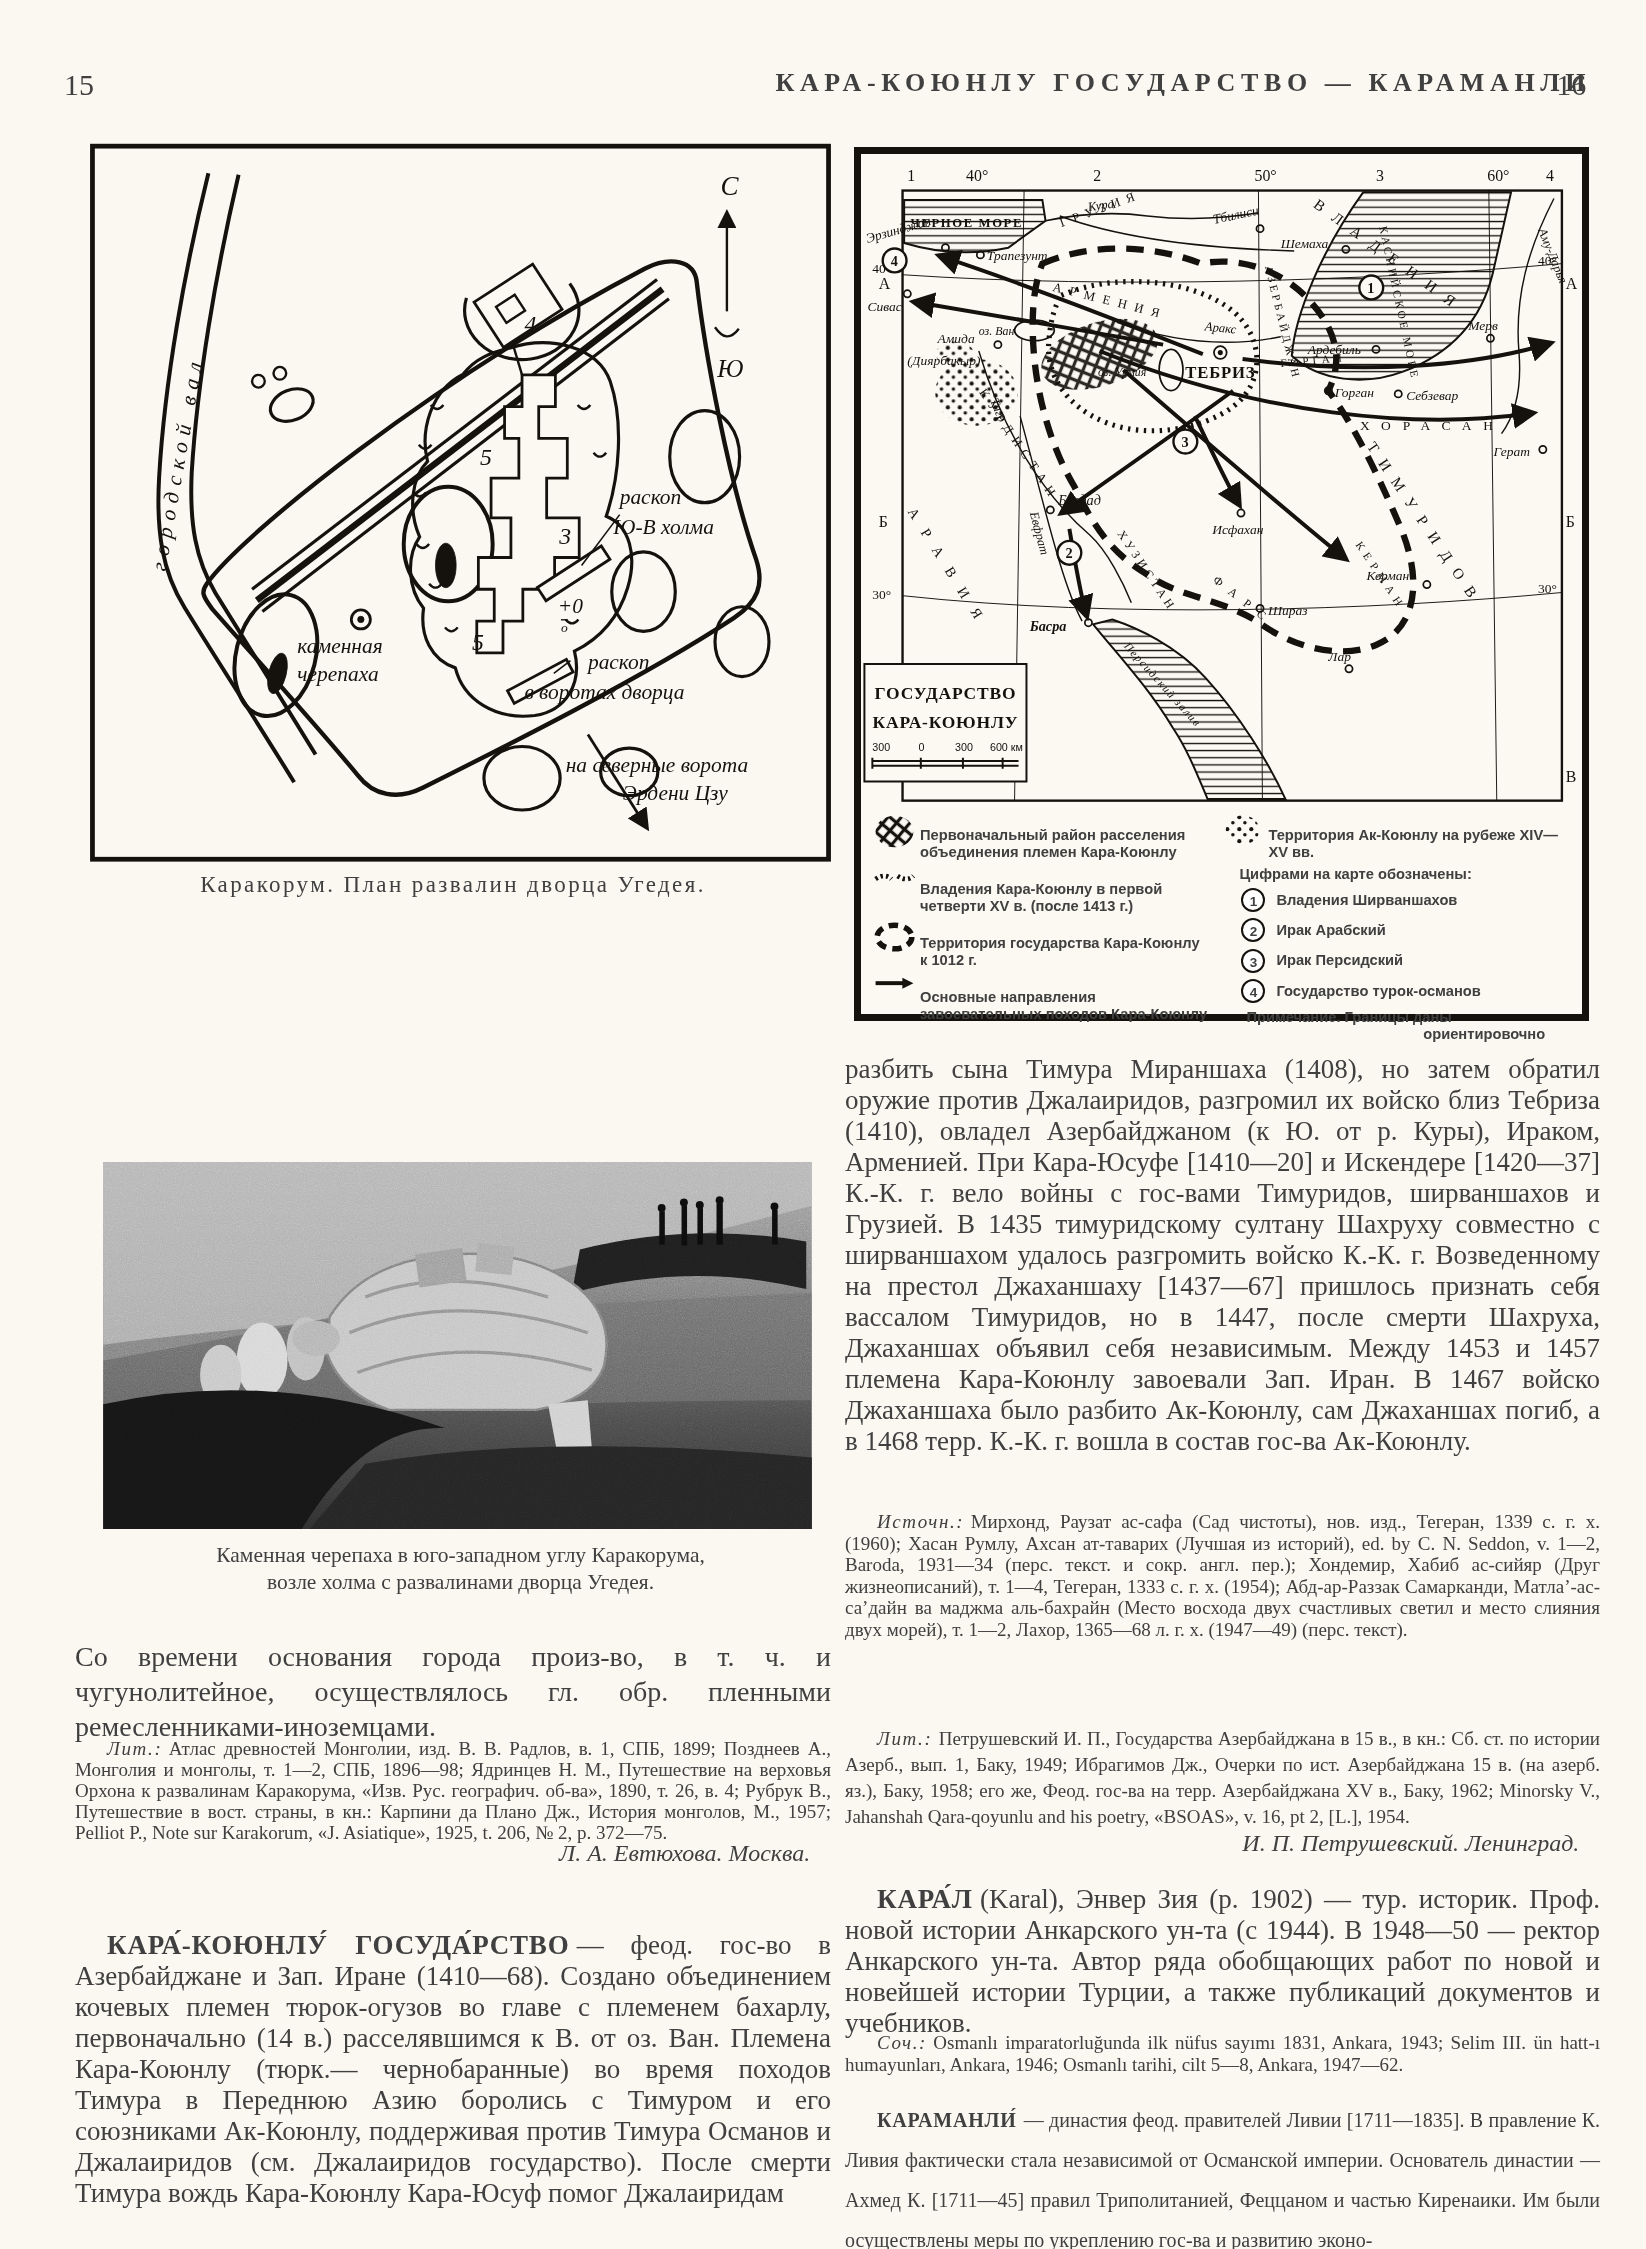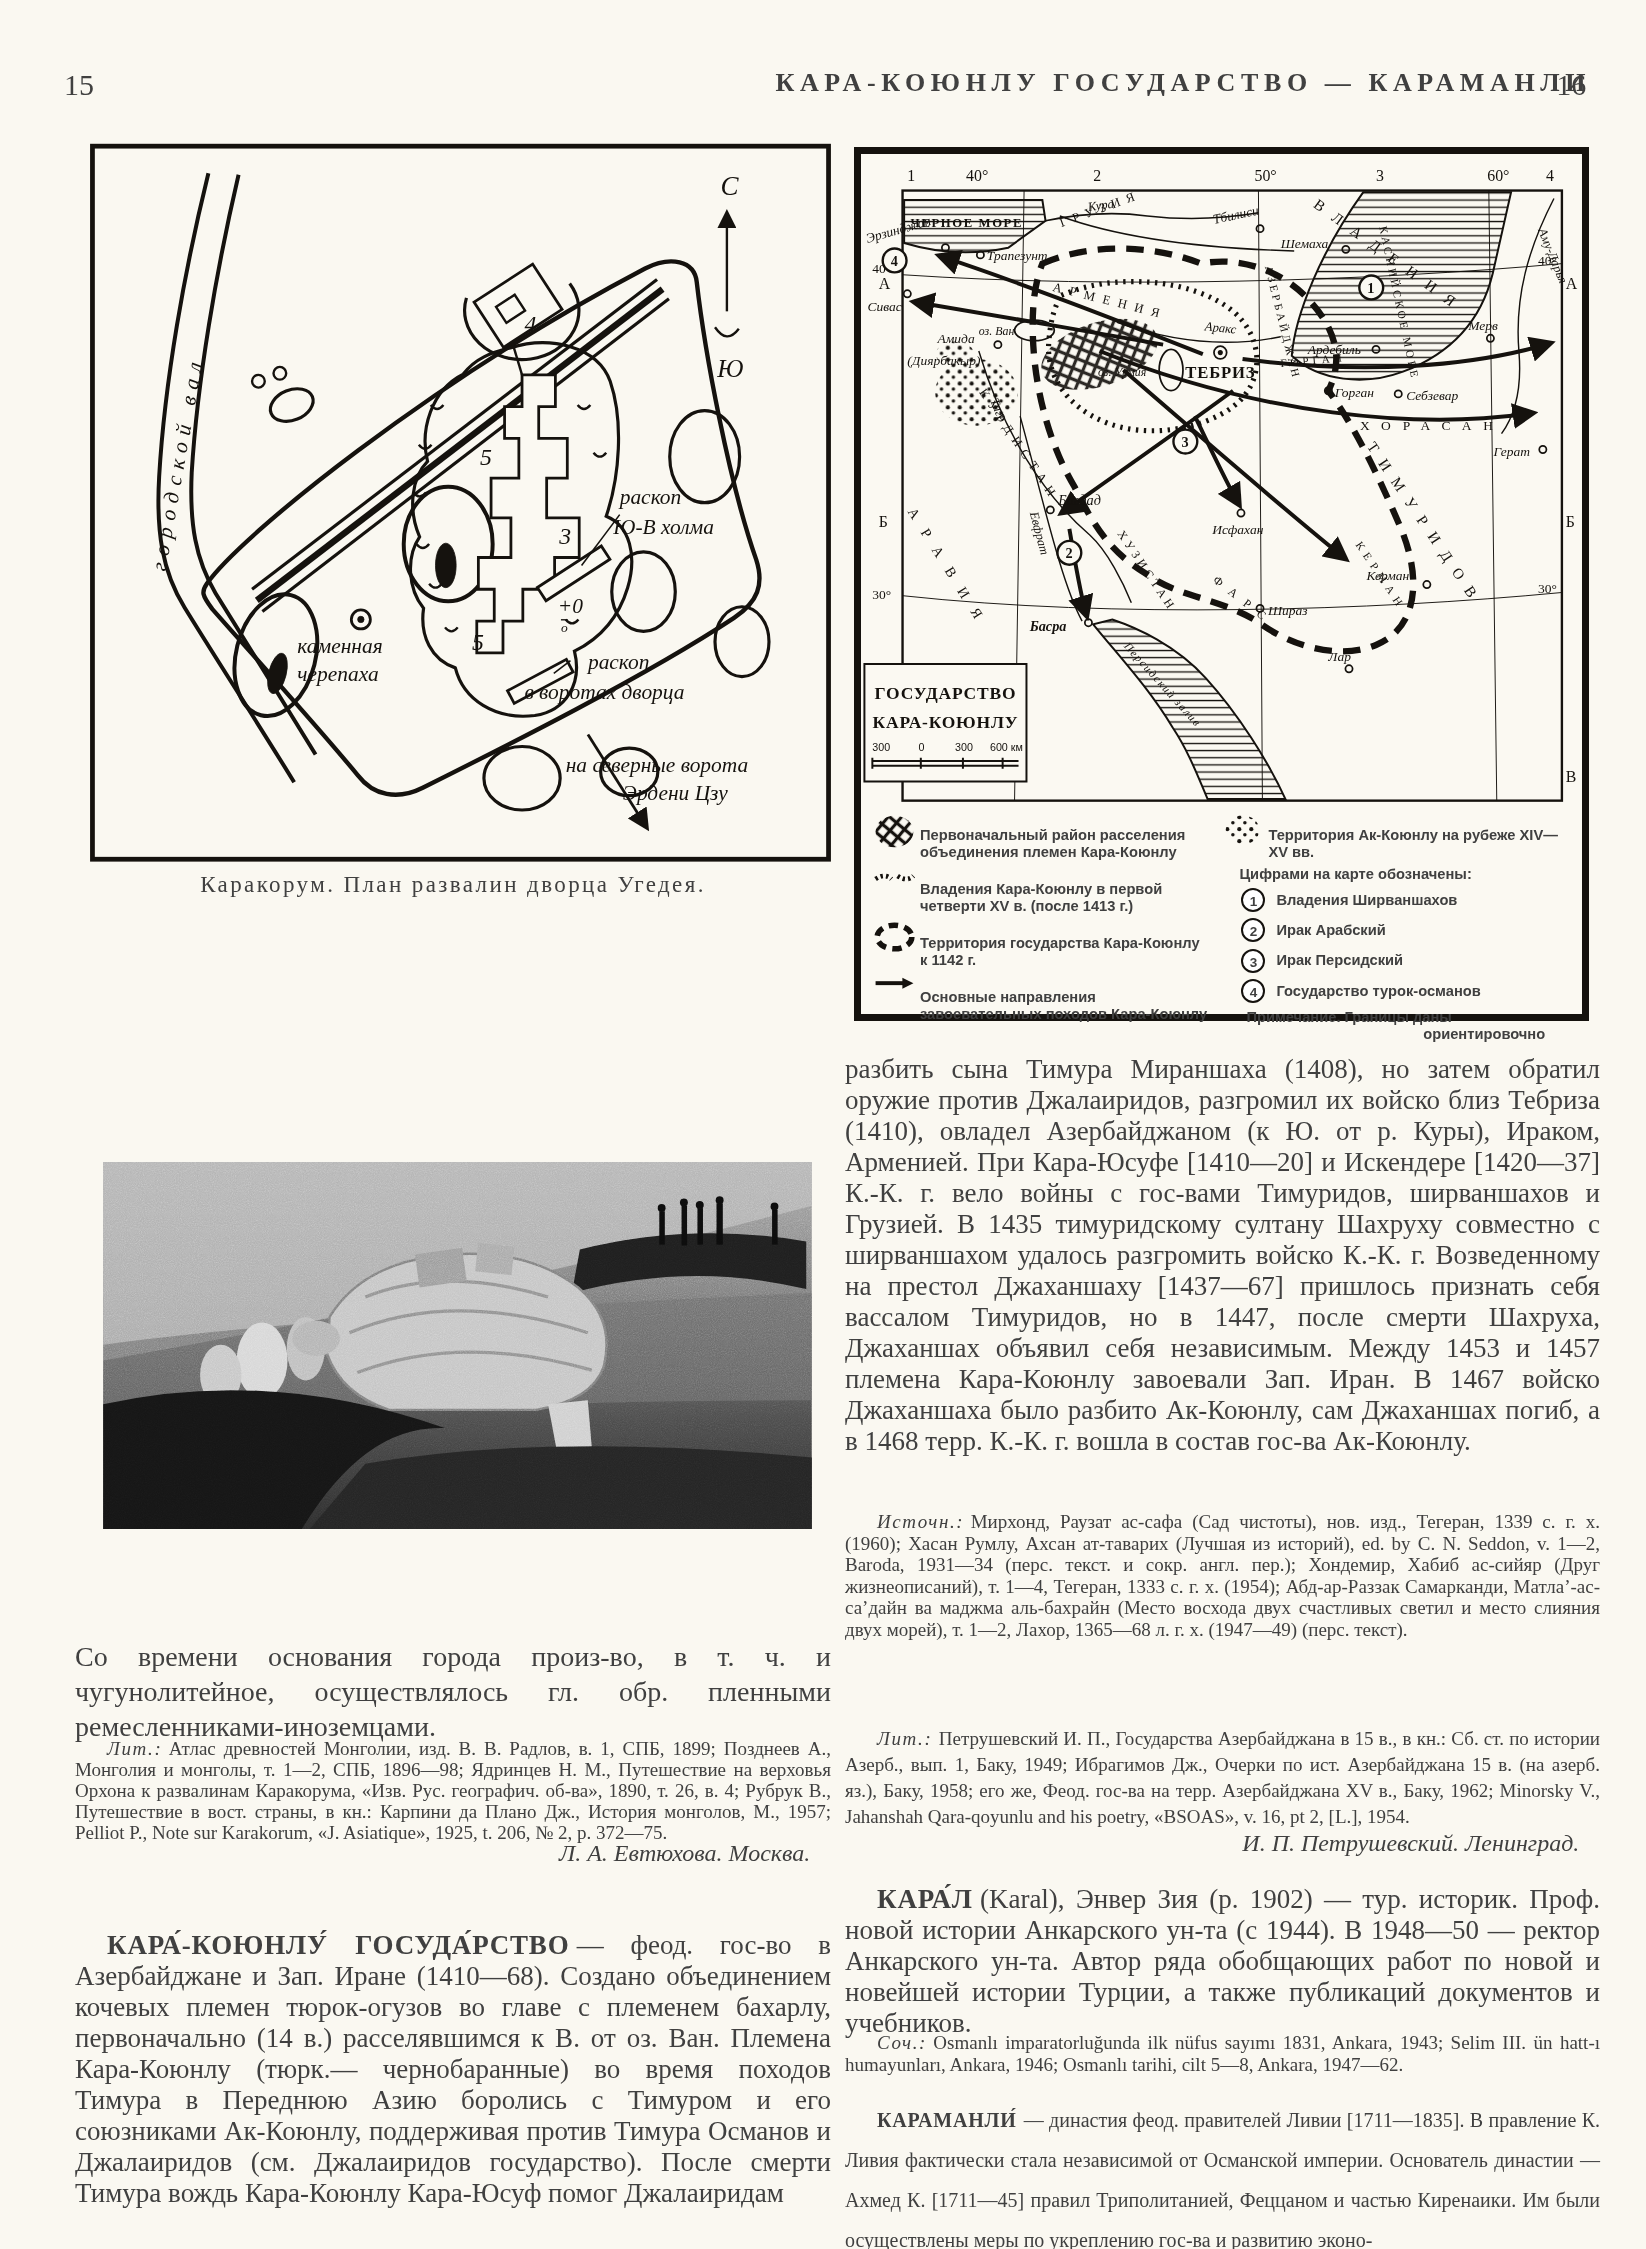--- a/index.html
+++ b/index.html
@@ -206,20 +206,24 @@
   <rect x="395" y="112" width="60" height="42" fill="#9b9b9b" transform="rotate(-8 425 133)"></rect>
   <rect x="470" y="104" width="46" height="36" fill="#a8a8a8" transform="rotate(6 493 122)"></rect>
   <ellipse cx="268" cy="222" rx="30" ry="22" fill="#b2b2b2"></ellipse>
   <path d="M560,305 L610,300 L618,395 Q600,412 578,400 Z" fill="#cecece"></path>
 
   <path d="M0,305 Q210,258 430,335 Q330,330 250,462 L0,462 Z" fill="#151515"></path>
   <path d="M330,380 Q560,340 892,372 L892,462 L260,462 Z" fill="#242424"></path>
   <rect width="892" height="462" filter="url(#grainF)" opacity="0.5" style="mix-blend-mode:overlay"></rect>
 </svg>
 </div>
+<div class="photo-caption">
+  <span>Каменная черепаха в юго-западном углу Каракорума,</span><br>
+  <span>возле холма с развалинами дворца Угедея.</span>
+</div>
 
 <p class="para-main" id="p2">Со времени основания города произ-во, в т. ч. и чугунолитейное, осуществлялось гл. обр. пленными ремесленниками-иноземцами.</p>
 
 <p class="small-text indent" id="lit1">
   <span class="small-label">Лит.:</span><span>Атлас древностей Монголии, изд. В. В. Радлов, в. 1, СПБ, 1899; Позднеев А., Монголия и монголы, т. 1—2, СПБ, 1896—98; Ядринцев Н. М., Путешествие на верховья Орхона к развалинам Каракорума, «Изв. Рус. географич. об-ва», 1890, т. 26, в. 4; Рубрук В., Путешествие в вост. страны, в кн.: Карпини да Плано Дж., История монголов, М., 1957; Pelliot P., Note sur Karakorum, «J. Asiatique», 1925, t. 206, № 2, p. 372—75.</span>
   <span class="sig-inline">Л. А. Евтюхова. Москва.</span>
 </p>
 
 <p class="article" id="kk">
   <span class="art-head">КАРА́-КОЮНЛУ́ ГОСУДА́РСТВО</span><span>— феод. гос-во в Азербайджане и Зап. Иране (1410—68). Создано объединением кочевых племен тюрок-огузов во главе с племенем бахарлу, первоначально (14 в.) расселявшимся к В. от оз. Ван. Племена Кара-Коюнлу (тюрк.— чернобаранные) во время походов Тимура в Переднюю Азию боролись с Тимуром и его союзниками Ак-Коюнлу, поддерживая против Тимура Османов и Джалаиридов (см. Джалаиридов государство). После смерти Тимура вождь Кара-Коюнлу Кара-Юсуф помог Джалаиридам</span>
@@ -428,21 +432,21 @@
               </svg>
       </span>
       <span class="leg-text">Владения Кара-Коюнлу в первой четверти XV в. (после 1413 г.)</span>
     </div>
     <div class="leg-row">
       <span class="leg-sym">
         <svg width="41" height="30" viewBox="0 0 52 38">
                 <ellipse cx="26" cy="19" rx="22" ry="15" fill="none" stroke="#15120e" stroke-width="7" stroke-dasharray="12 8"></ellipse>
               </svg>
       </span>
-      <span class="leg-text">Территория государства Кара-Коюнлу к 1142 г.</span>
+      <span class="leg-text">Территория государства Кара-Коюнлу к 1012 г.</span>
     </div>
     <div class="leg-row">
       <span class="leg-sym">
         <svg width="41" height="14.3" viewBox="0 0 52 18">
                 <path d="M2,9 H38" stroke="#15120e" stroke-width="5"></path>
                 <path d="M36,2 L50,9 L36,16 Z" fill="#15120e"></path>
               </svg>
       </span>
       <span class="leg-text">Основные направления завоевательных походов Кара-Коюнлу</span>
     </div>

